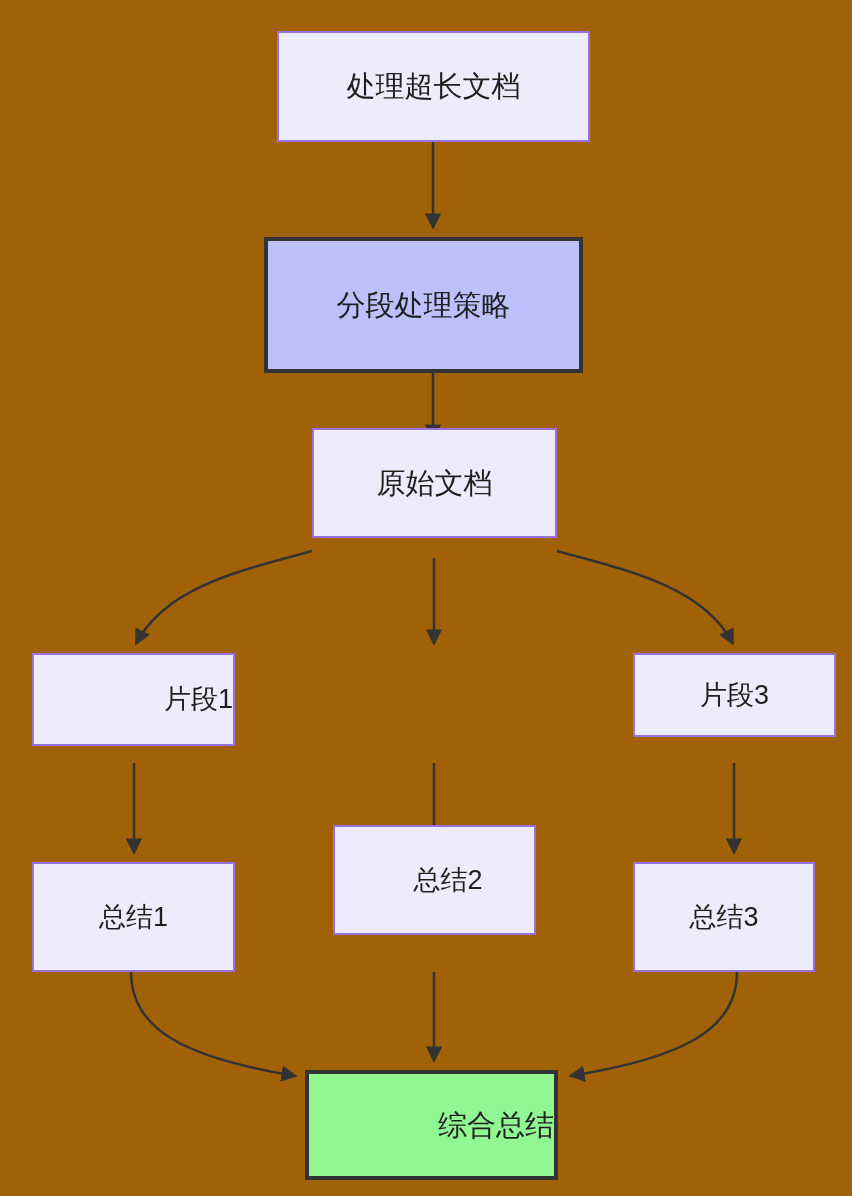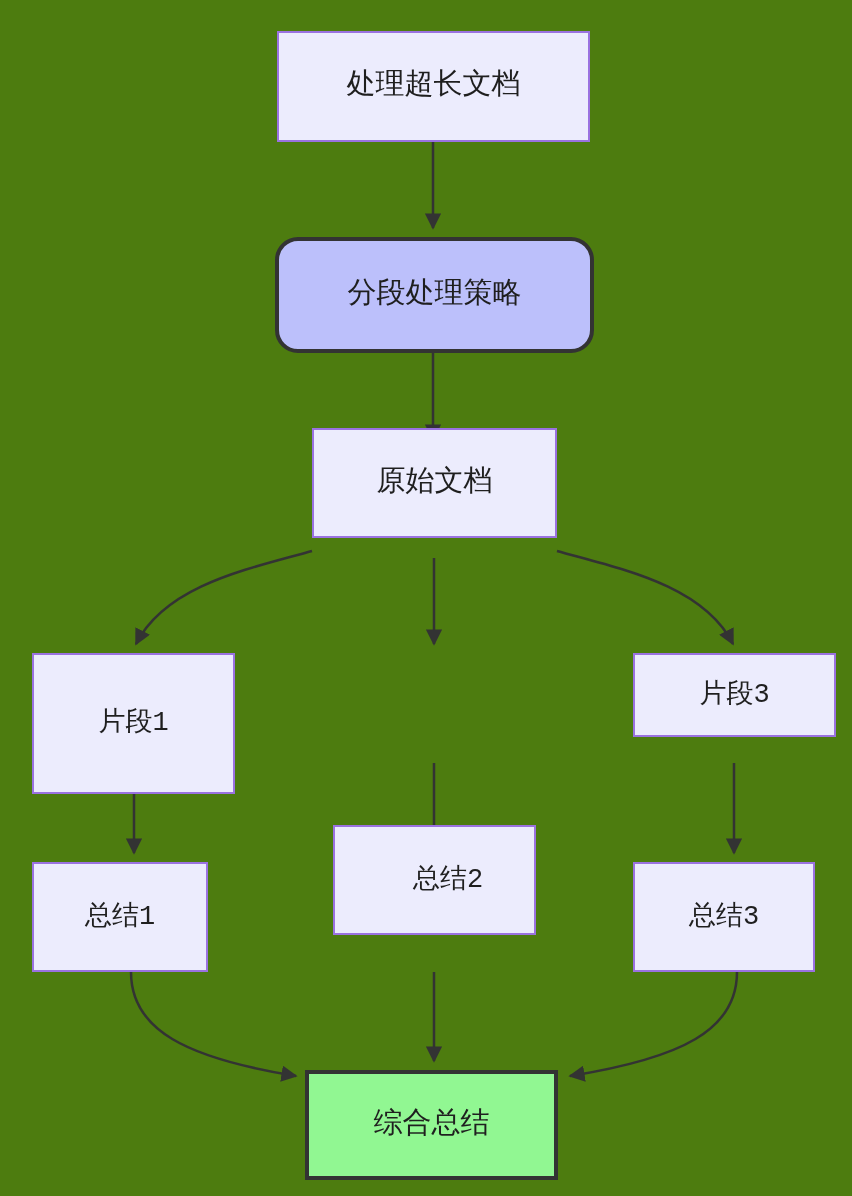--- a/index.html
+++ b/index.html
@@ -7,23 +7,22 @@
     padding: 0;
     background: #ffffff;
   }
   body {
     font-family: "Liberation Sans", "DejaVu Sans", sans-serif;
   }
   #canvas {
     position: relative;
     width: 852px;
     height: 1196px;
-    background: #4d7c0f;
+    background: #a16207;
     overflow: hidden;
-    font-family: Liberation Mono, monospace;
   }
   #edges {
     position: absolute;
     left: 0;
     top: 0;
     width: 852px;
     height: 1196px;
     pointer-events: none;
   }
   .node {
@@ -44,20 +43,21 @@
   }
   .node-strategy {
     background: #bcc0fb;
     border: 4px solid #333333;
     font-size: 29px;
   }
   .node-final {
     background: #91f792;
     border: 4px solid #333333;
     font-size: 29px;
+    justify-content: flex-end;
   }
   .node-small {
     font-size: 27px;
   }
 </style>
 </head>
 <body>
 
 <div id="canvas">
 
@@ -88,38 +88,38 @@
 
     <path d="M 434 972 L 434 1061" fill="none" stroke="#333333" stroke-width="2.5" marker-end="url(#arrow)"></path>
 
     <path d="M 737 972 C 737 1030, 682 1058, 570 1076" fill="none" stroke="#333333" stroke-width="2.5" marker-end="url(#arrow)"></path>
   </svg>
 
   <div class="node node-default" style="left:277px; top:31px; width:313px; height:111px;">
     <span>处理超长文档</span>
   </div>
 
-  <div class="node node-strategy" style="left:275px; top:237px; width:319px; height:116px;border-radius:23px;">
+  <div class="node node-strategy" style="left:264px; top:237px; width:319px; height:136px;">
     <span>分段处理策略</span>
   </div>
 
   <div class="node node-default" style="left:312px; top:428px; width:245px; height:110px;">
     <span>原始文档</span>
   </div>
 
-  <div class="node node-default node-small" style="left:32px; top:653px; width:203px; height:141px;">
+  <div class="node node-default node-small" style="left:32px; top:653px; width:203px; height:93px;justify-content:flex-end;">
     <span>片段1</span>
   </div>
 
 
   <div class="node node-default node-small" style="left:633px; top:653px; width:203px; height:84px;">
     <span>片段3</span>
   </div>
 
-  <div class="node node-default node-small" style="left:32px; top:862px; width:176px; height:110px;">
+  <div class="node node-default node-small" style="left:32px; top:862px; width:203px; height:110px;">
     <span>总结1</span>
   </div>
 
   <div class="node node-default node-small" style="left:333px; top:825px; width:203px; height:110px;padding-left:27px;">
     <span>总结2</span>
   </div>
 
   <div class="node node-default node-small" style="left:633px; top:862px; width:182px; height:110px;">
     <span>总结3</span>
   </div>

